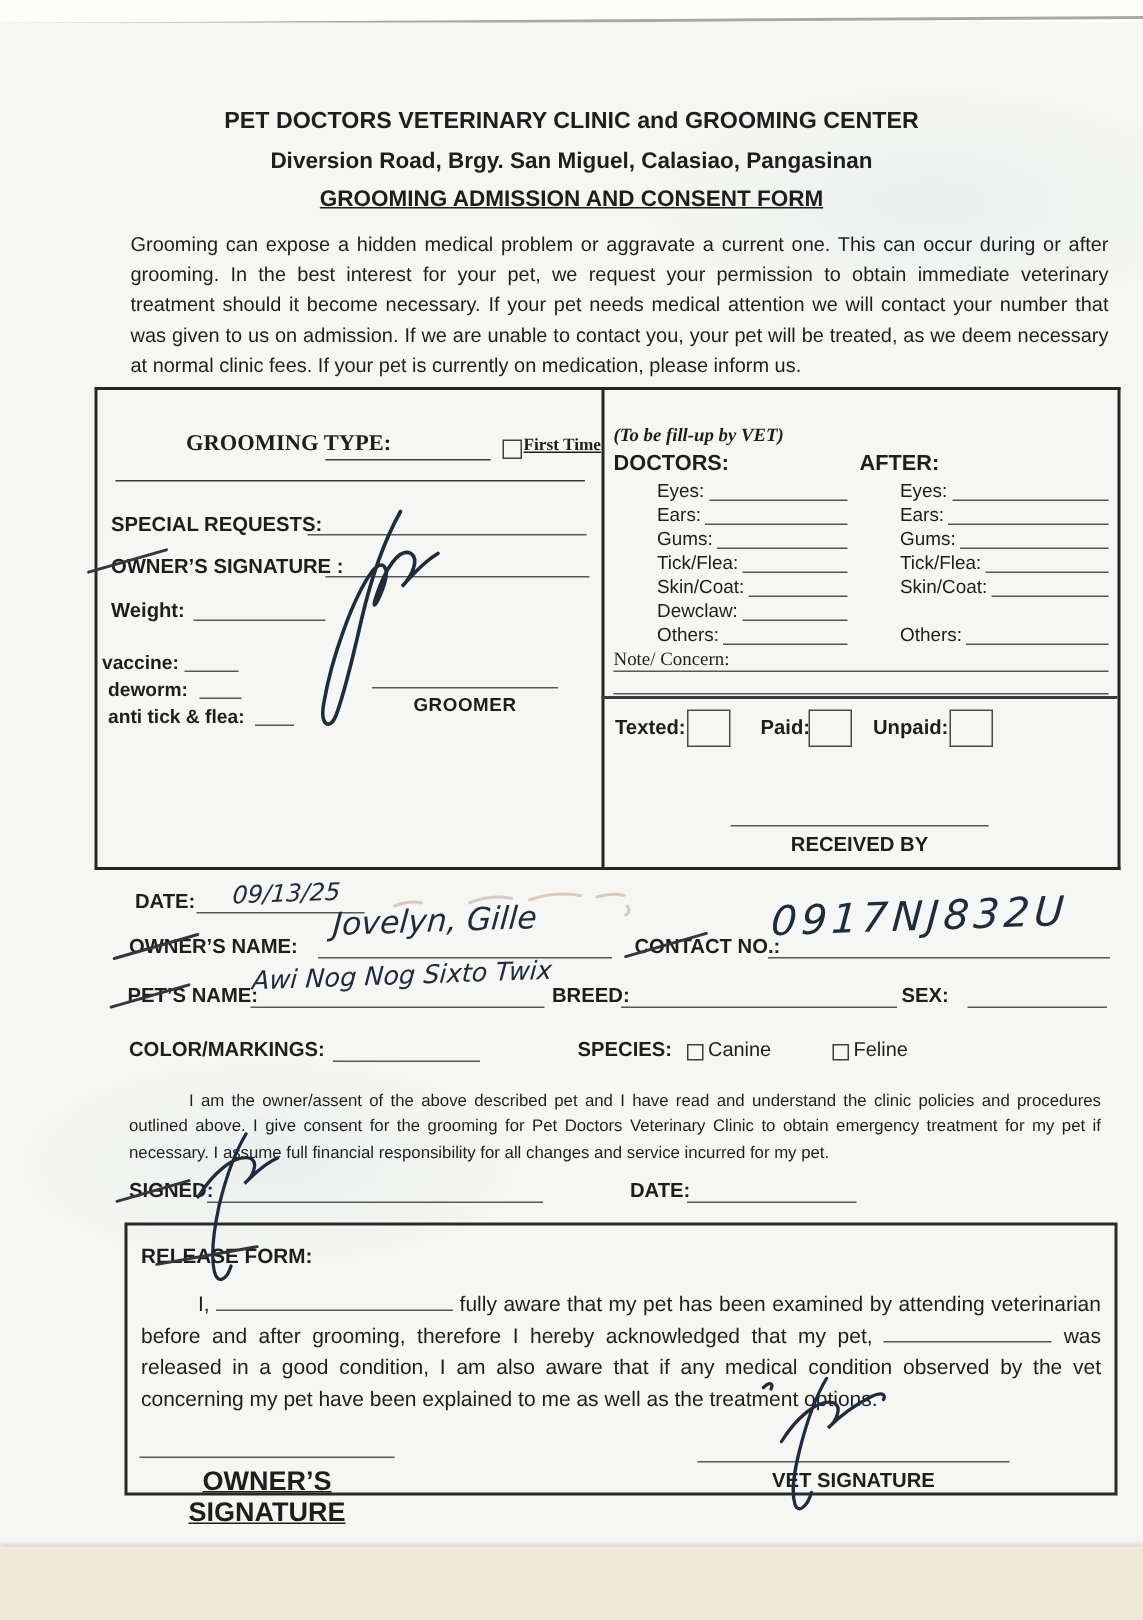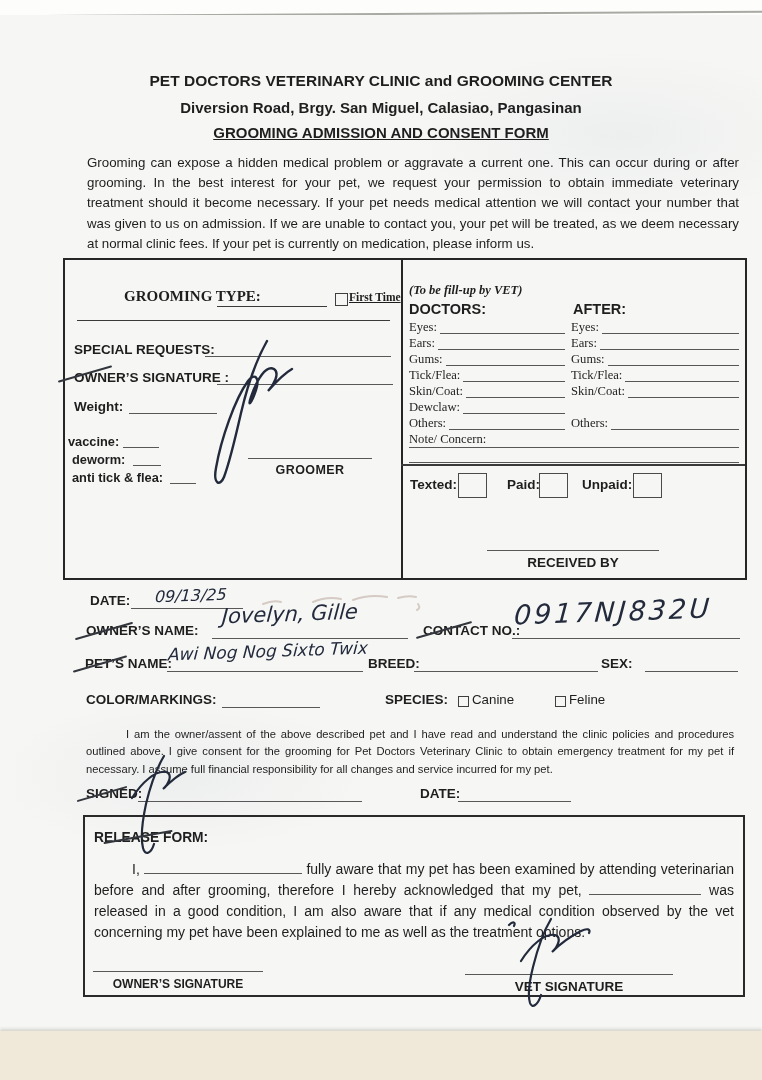--- a/index.html
+++ b/index.html
@@ -40,21 +40,21 @@
 
   .pen-slash{height:2px;background:#33363c;border-radius:2px;transform:rotate(-16deg);}
 
   .hand{
     font-family:"DejaVu Sans",sans-serif;
     font-style:italic;color:#222a3c;white-space:nowrap;
     transform:rotate(-2deg) skewX(-6deg);
   }
 
   .mrow{display:flex;align-items:flex-end;}
-  .mrow .lbl{font-family:Liberation Serif, serif;font-size:12.6px;line-height:13px;white-space:nowrap;}
+  .mrow .lbl{font-family:Liberation Sans, sans-serif;font-size:12.6px;line-height:13px;white-space:nowrap;margin-left:29px;}
   .mrow .fill{flex:1;border-bottom:1.4px solid #565656;height:13px;margin-left:3px;}
 
   svg{overflow:visible;}
 </style>
 </head>
 <body>
 
 <div class="abs scan-top"></div>
 <div class="abs scan-topline"></div>
 <div class="abs paper"></div>
@@ -225,21 +225,21 @@
 
   <div class="abs just" style="left:9px;top:42px;width:640px;font-size:14px;line-height:21px;text-indent:38px;">
     <span>I,</span>
     <span class="bl" style="display:inline-block;width:158px;height:11px;"></span>
     <span>fully aware that my pet has been examined by attending veterinarian before and after grooming, therefore I hereby acknowledged that my pet,</span>
     <span class="bl" style="display:inline-block;width:112px;height:11px;"></span>
     <span>was released in a good condition, I am also aware that if any medical condition observed by the vet concerning my pet have been explained to me as well as the treatment options.</span>
   </div>
 
   <div class="abs bl" style="left:8px;top:140px;width:170px;"></div>
-  <div class="abs sansB center" style="left:8px;top:160px;width:170px;font-size:12px;">OWNER’S SIGNATURE</div>
+  <div class="abs sansB center" style="left:8px;top:160px;width:170px;font-size:18px;text-decoration:underline;">OWNER’S SIGNATURE</div>
 
   <div class="abs bl" style="left:380px;top:143px;width:208px;"></div>
   <div class="abs sansB center" style="left:380px;top:162px;width:208px;font-size:13.5px;">VET SIGNATURE</div>
 
   <svg class="abs" style="left:418px;top:100px;" width="92" height="92" viewBox="0 0 92 92">
     <path d="M6,8 C10,4 13,5 11,9 M48,2 C42,12 35,30 30,50 C27,62 24,76 27,86 C29,92 35,88 38,78 M18,44 C28,28 42,16 52,18 C59,20 55,30 49,35 C55,29 66,20 78,14 C84,11 88,12 86,16" fill="none" stroke="#222a3c" stroke-width="2.2" stroke-linecap="round"></path>
   </svg>
 </div>
 
 </body></html>

